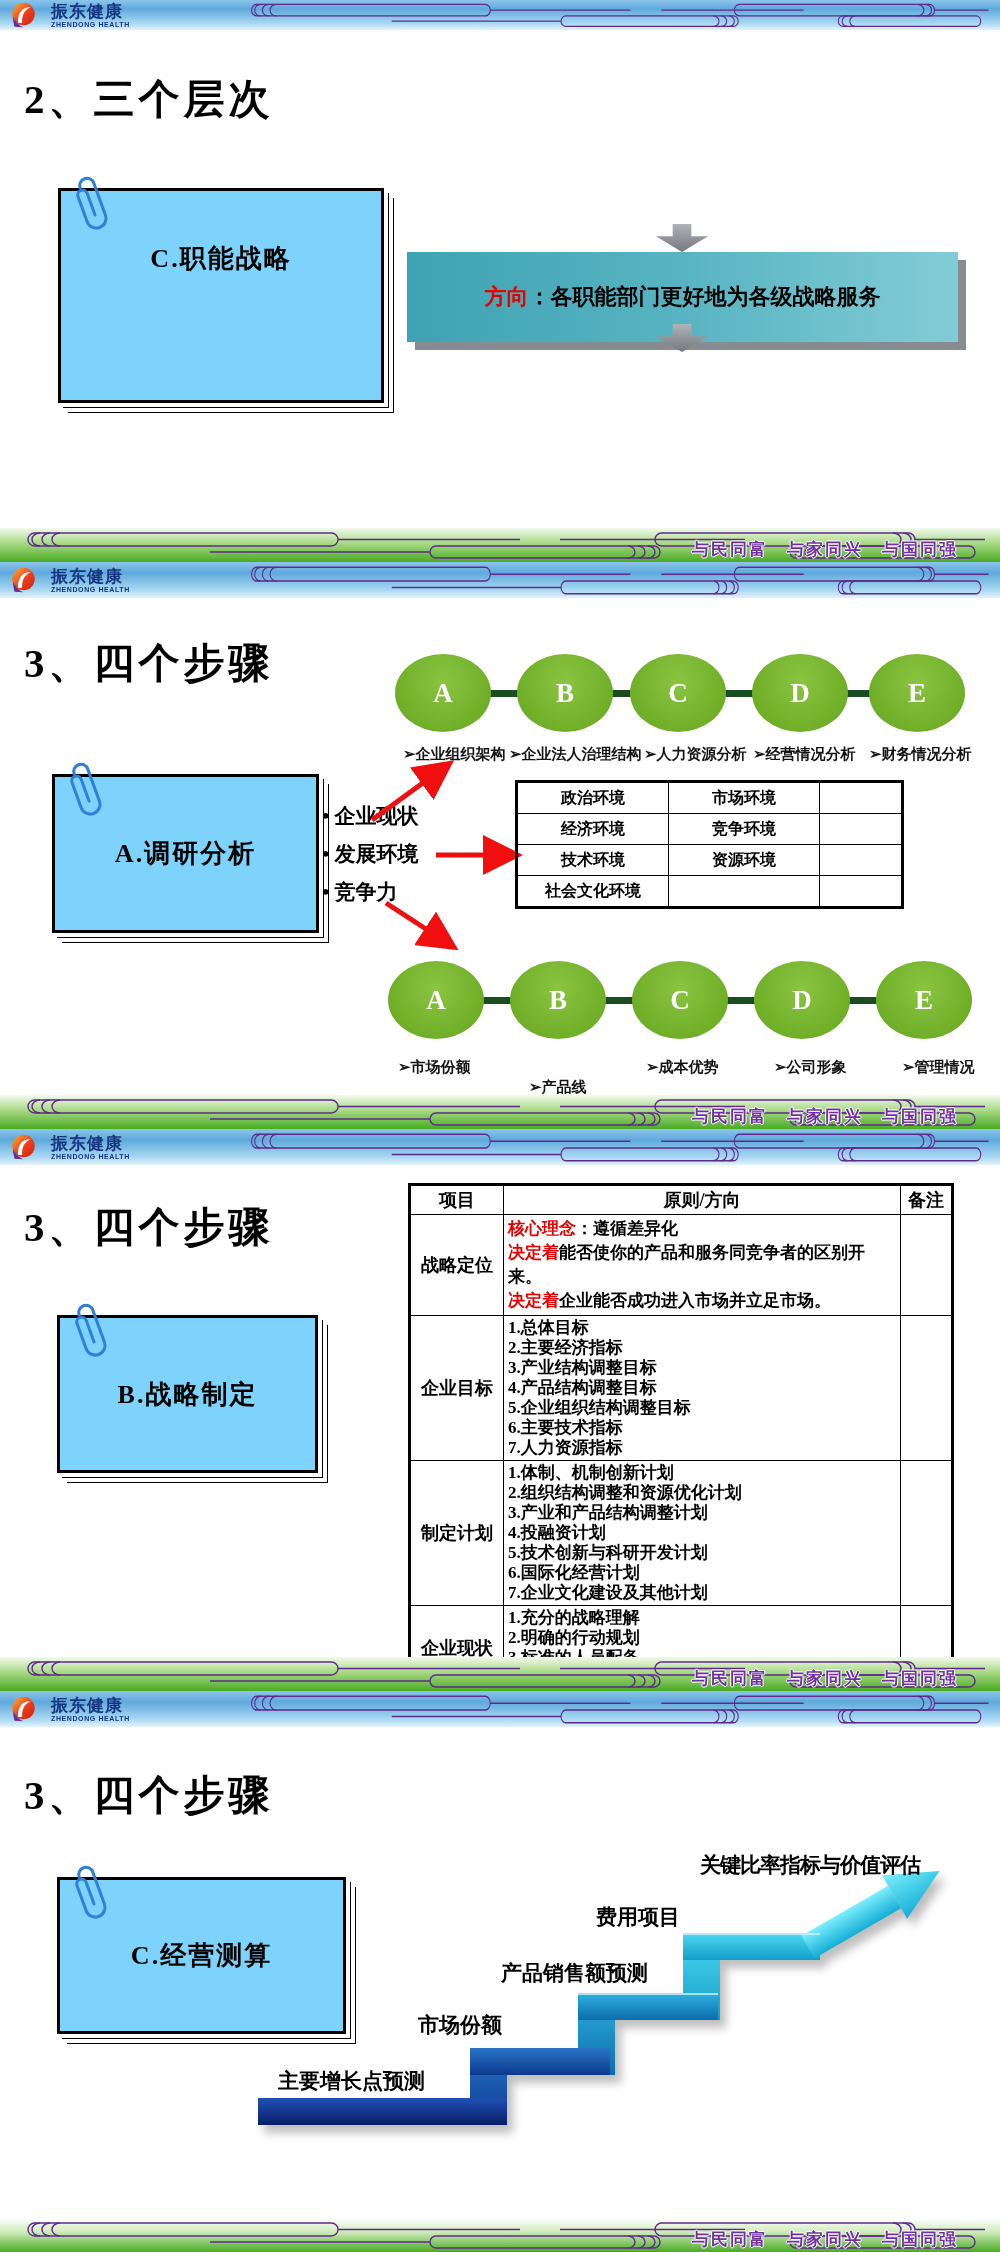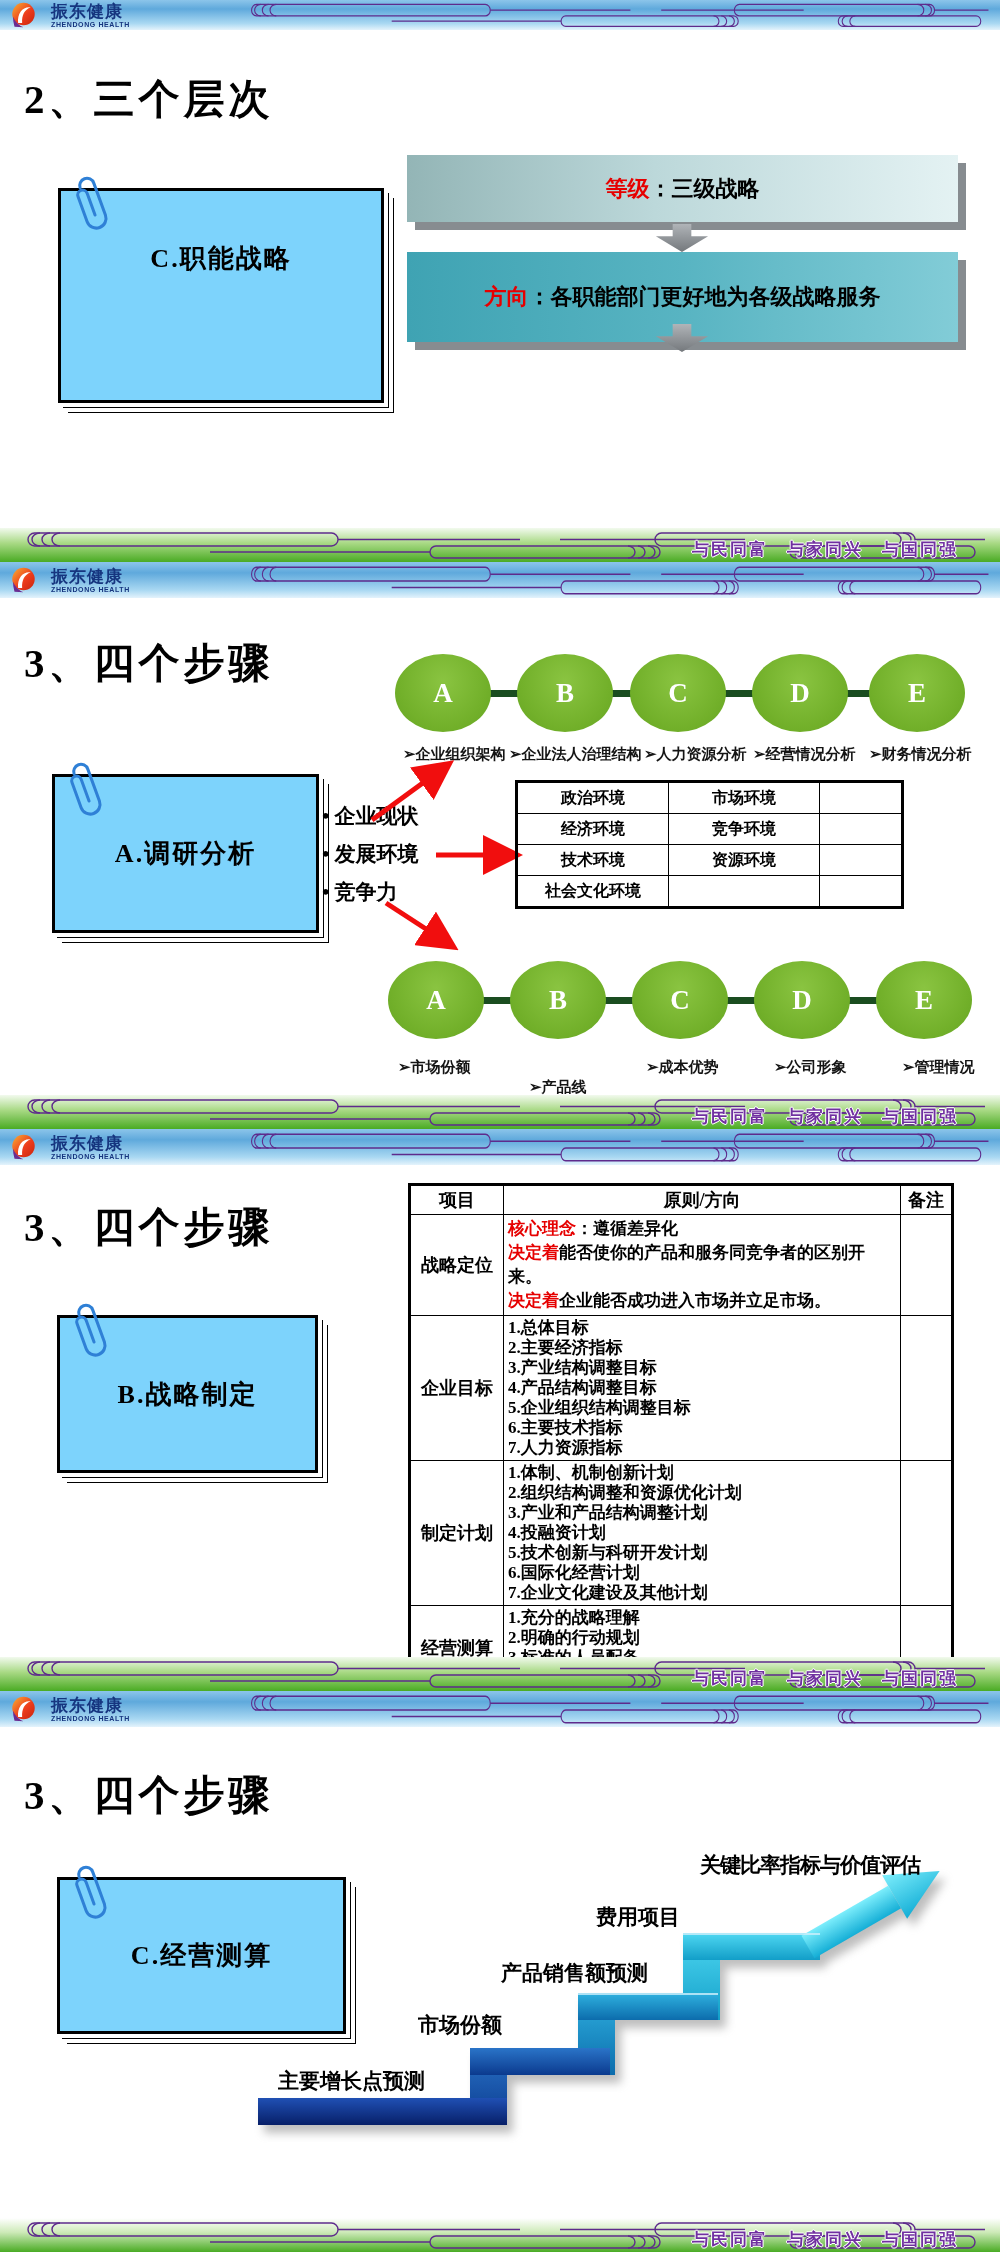--- a/index.html
+++ b/index.html
@@ -142,24 +142,20 @@
 
   <div class="slide-title" style="left:24px;top:72px;">2、三个层次</div>
 
   <div class="note-card" style="left:58px;top:188px;width:320px;height:209px;align-items:flex-start;">
     <svg class="clip" width="34" height="88">
         <use href="#clipsym"></use>
       </svg>
     <div class="card-label" style="margin-top:50px;">C.职能战略</div>
   </div>
 
-  <div class="flow-box flow-light" style="top:155px;height:67px;">
-    <span class="red">等级</span>
-      <span>：三级战略</span>
-  </div>
   <svg class="down-arrow" style="top:224px;" width="56" height="28">
       <use href="#garrow"></use>
     </svg>
   <div class="flow-box flow-mid" style="top:252px;height:90px;">
     <span class="red">方向</span>
       <span>：各职能部门更好地为各级战略服务</span>
   </div>
   <svg class="down-arrow" style="top:324px;" width="56" height="28">
       <use href="#garrow"></use>
     </svg>
@@ -364,21 +360,21 @@
         <div>2.组织结构调整和资源优化计划</div>
         <div>3.产业和产品结构调整计划</div>
         <div>4.投融资计划</div>
         <div>5.技术创新与科研开发计划</div>
         <div>6.国际化经营计划</div>
         <div>7.企业文化建设及其他计划</div>
       </td>
       <td></td>
     </tr>
     <tr style="height:83px">
-      <td class="t3-label">经营测算</td>
+      <td class="t3-label">企业现状</td>
       <td class="t3-content">
         <div>1.充分的战略理解</div>
         <div>2.明确的行动规划</div>
         <div>3.标准的人员配备</div>
         <div>4.及时的监督检查</div>
       </td>
       <td></td>
     </tr>
   </tbody>
     </table>

